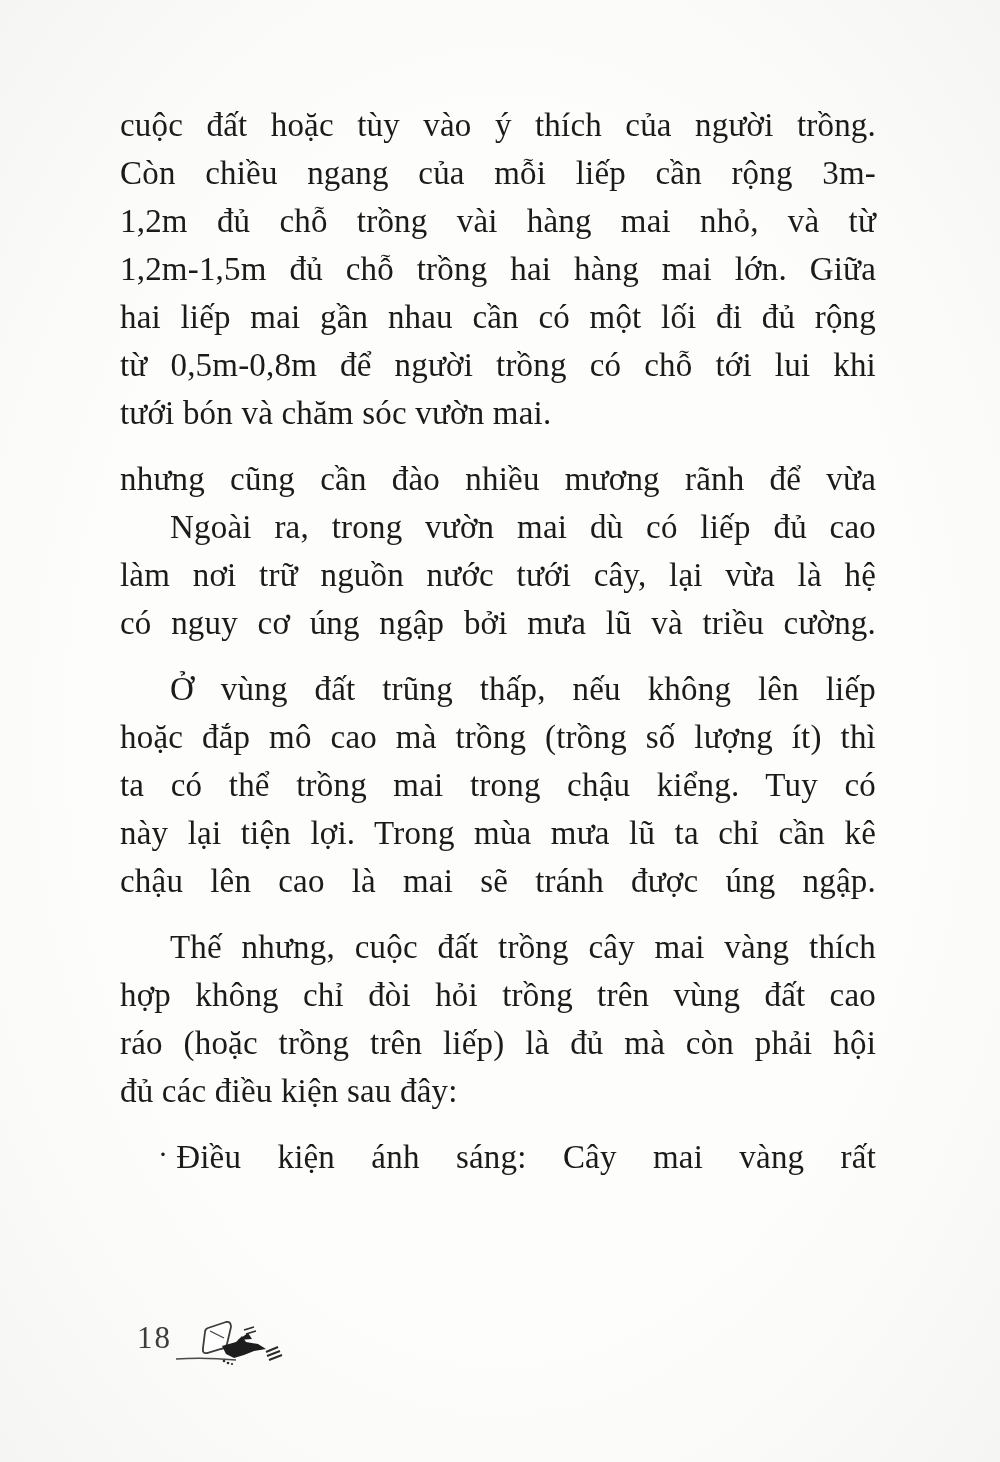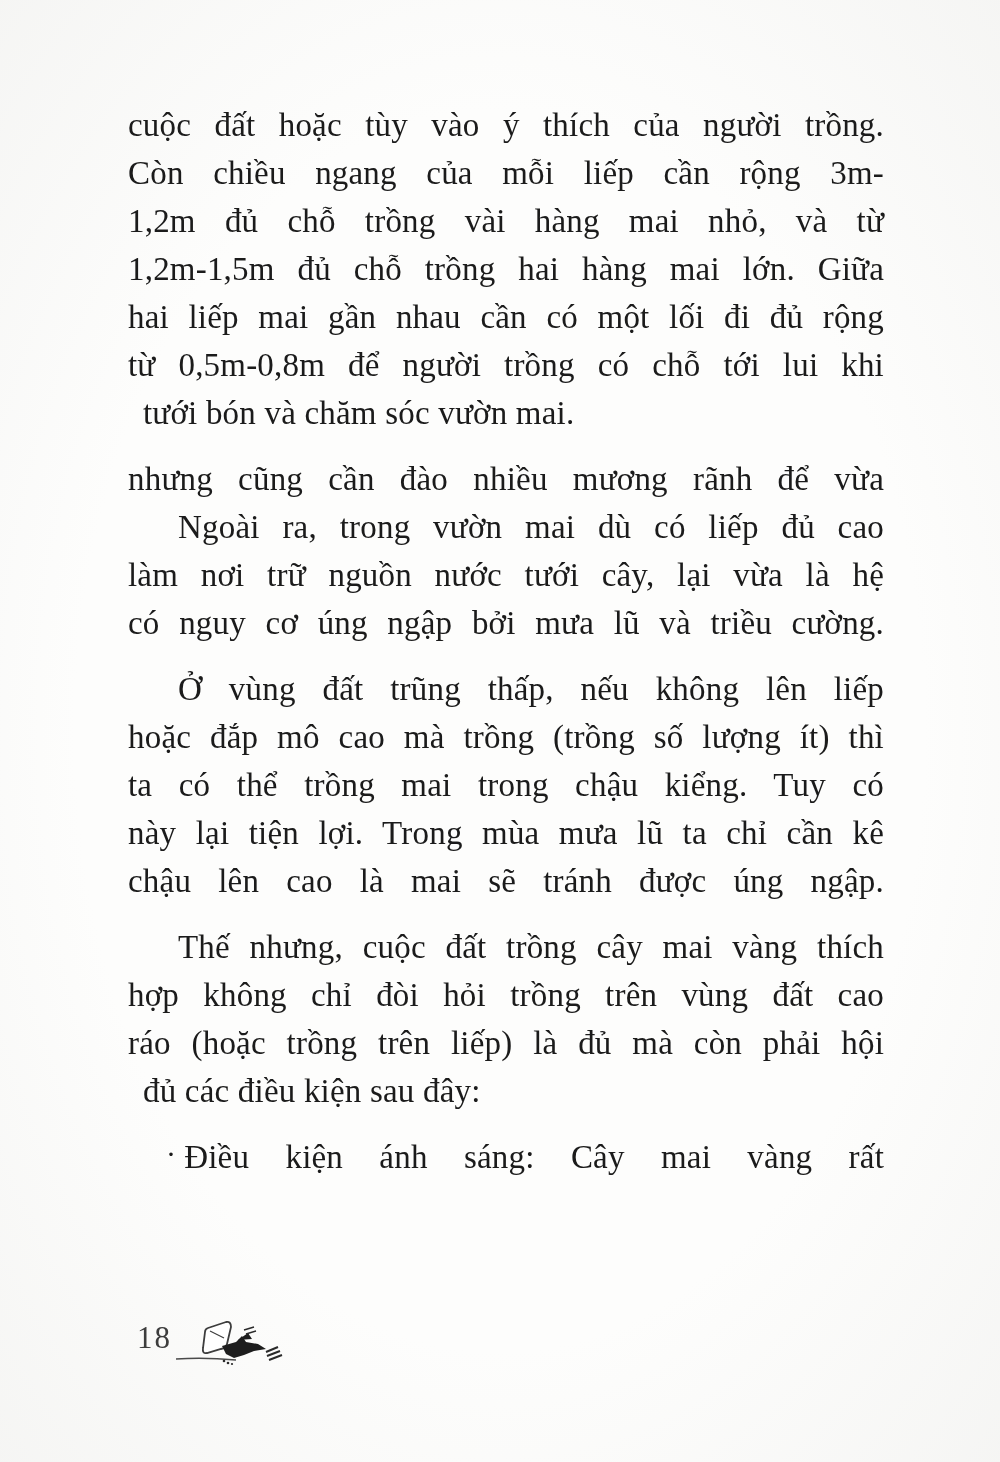--- a/index.html
+++ b/index.html
@@ -12,37 +12,36 @@
     overflow: hidden;
   }
   .page {
     position: absolute; inset: 0;
     background:
       radial-gradient(ellipse at 50% 50%, rgba(255,255,255,0) 60%, rgba(240,240,238,0.6) 100%),
       #fdfdfc;
   }
   .text-column {
     position: absolute;
-    left: 128px; top: 101px;
+    left: 120px; top: 101px;
     width: 756px;
   }
   .paragraph { margin: 0 0 18px 0; }
   .paragraph:last-child { margin-bottom: 0; }
   .line {
     font-size: 33px;
     line-height: 48px;
     white-space: nowrap;
     text-align: justify;
     text-align-last: justify;
     letter-spacing: 0.2px;
   }
   .line.last-left {
     text-align: center;
     text-align-last: left;
-    margin-left: 15px;
   }
   .line.first-indent { padding-left: 50px; }
   .bullet-line { padding-left: 38px; }
   .bullet-marker {
     display: inline-block;
     font-size: 30px;
     transform: translateY(-4px);
     padding-right: 8px;
   }
   .bold-run { font-weight: normal; }

